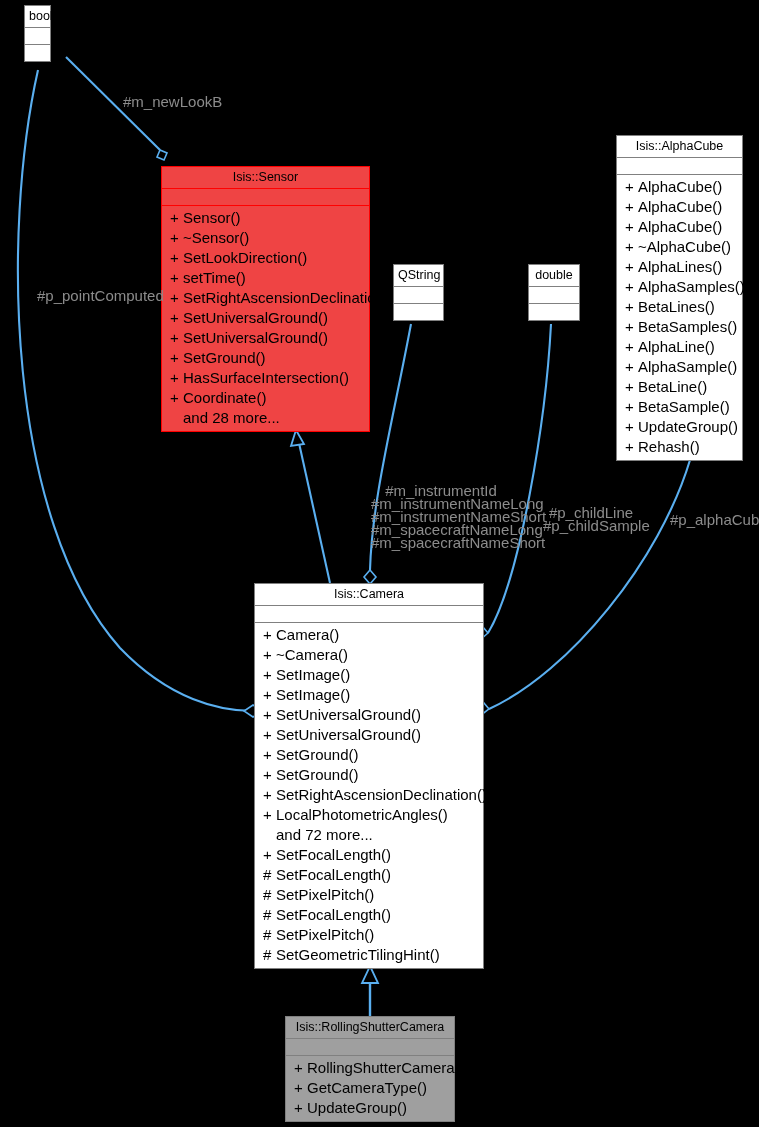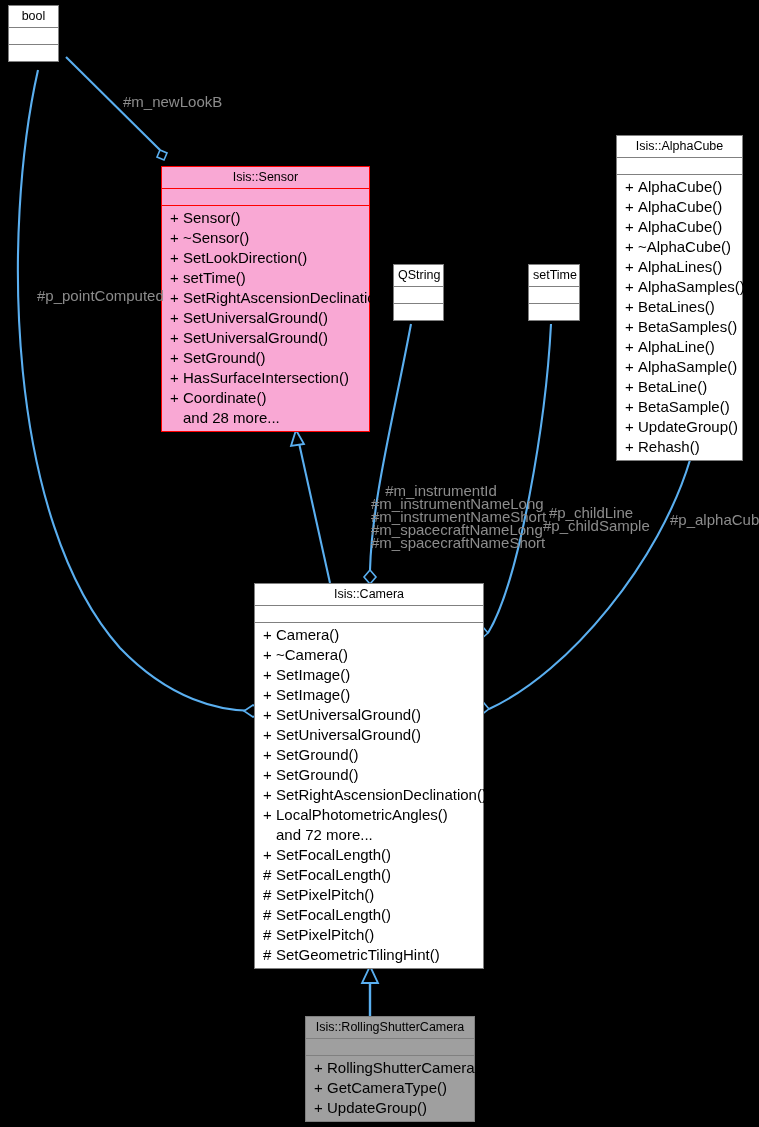--- a/index.html
+++ b/index.html
@@ -28,26 +28,25 @@
   }
   .node {
     position: absolute;
     box-sizing: border-box;
     border: 1px solid #808080;
     background: #ffffff;
   }
   .node.plain { border: 1px solid #808080; }
   .node.highlight {
     border: 1px solid #ff0000;
-    background: #f9a8d4;
+    background: #ef4444;
   }
   .node.current {
     border: 1px solid #808080;
     background: #9f9f9f;
-    margin-left: 20px;
   }
   .node-title {
     text-align: center;
     font-size: 12.5px;
     color: #000000;
     padding: 3px 4px 4px 4px;
     line-height: 14px;
     border-bottom: 1px solid #808080;
     white-space: nowrap;
   }
@@ -118,21 +117,21 @@
       <path d="M 690 460 C 660 560, 570 672, 489 709" stroke="#5aaff0" stroke-width="2.1" fill="none"></path>
       <path d="M 489 709 L 484 703 L 474 710 L 480 716 Z" stroke="#5aaff0" stroke-width="1.6" fill="#000000"></path>
     </g>
 
     <g>
       <path d="M 370 1016 L 370 982" stroke="#5aaff0" stroke-width="2.4" fill="none"></path>
       <path d="M 370 966 L 378 983 L 362 983 Z" stroke="#5aaff0" stroke-width="1.8" fill="#000000"></path>
     </g>
   </svg>
 
-  <div class="node plain" style="left:8px; top:5px; width:51px;">
+  <div class="node plain" style="left:24px; top:5px; width:27px;">
     <div class="node-title">bool</div>
     <div class="node-attrs"></div>
     <div class="node-methods" style="height:16px;padding:0;"></div>
   </div>
 
   <div class="node highlight" style="left:161px; top:166px; width:209px;">
     <div class="node-title">Isis::Sensor</div>
     <div class="node-attrs"></div>
     <div class="node-methods">
       <div class="member"><span class="vis">+</span><span>Sensor()</span></div>
@@ -149,21 +148,21 @@
     </div>
   </div>
 
   <div class="node plain" style="left:393px; top:264px; width:51px;">
     <div class="node-title">QString</div>
     <div class="node-attrs"></div>
     <div class="node-methods" style="height:16px;padding:0;"></div>
   </div>
 
   <div class="node plain" style="left:528px; top:264px; width:52px;">
-    <div class="node-title">setTime</div>
+    <div class="node-title">double</div>
     <div class="node-attrs"></div>
     <div class="node-methods" style="height:16px;padding:0;"></div>
   </div>
 
   <div class="node plain" style="left:616px; top:135px; width:127px;">
     <div class="node-title">Isis::AlphaCube</div>
     <div class="node-attrs"></div>
     <div class="node-methods">
       <div class="member"><span class="vis">+</span><span>AlphaCube()</span></div>
       <div class="member"><span class="vis">+</span><span>AlphaCube()</span></div>

